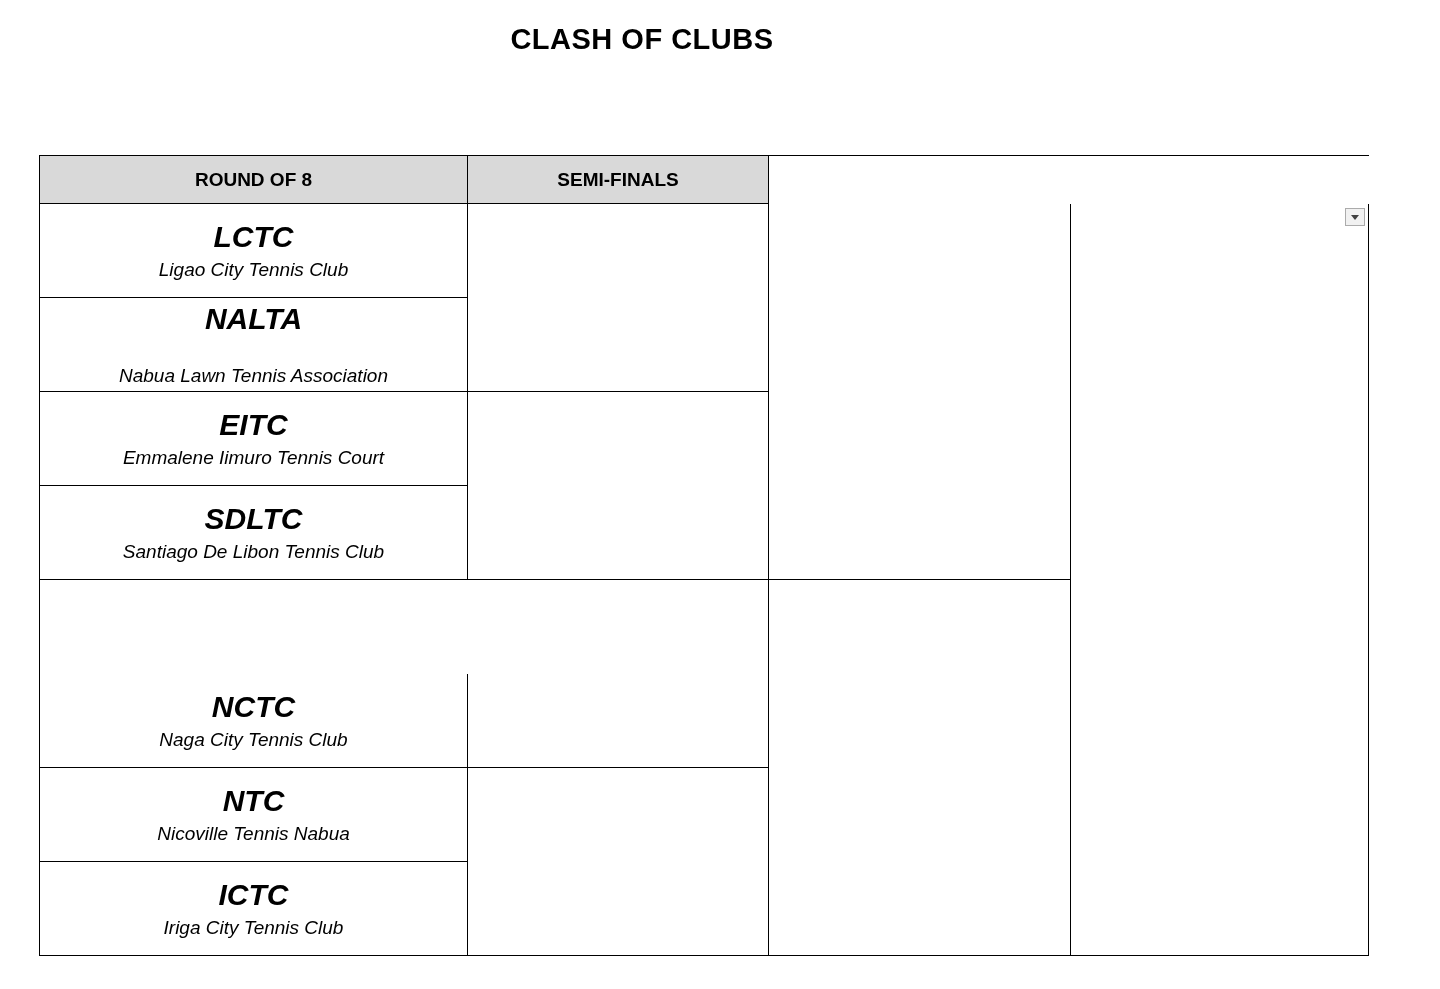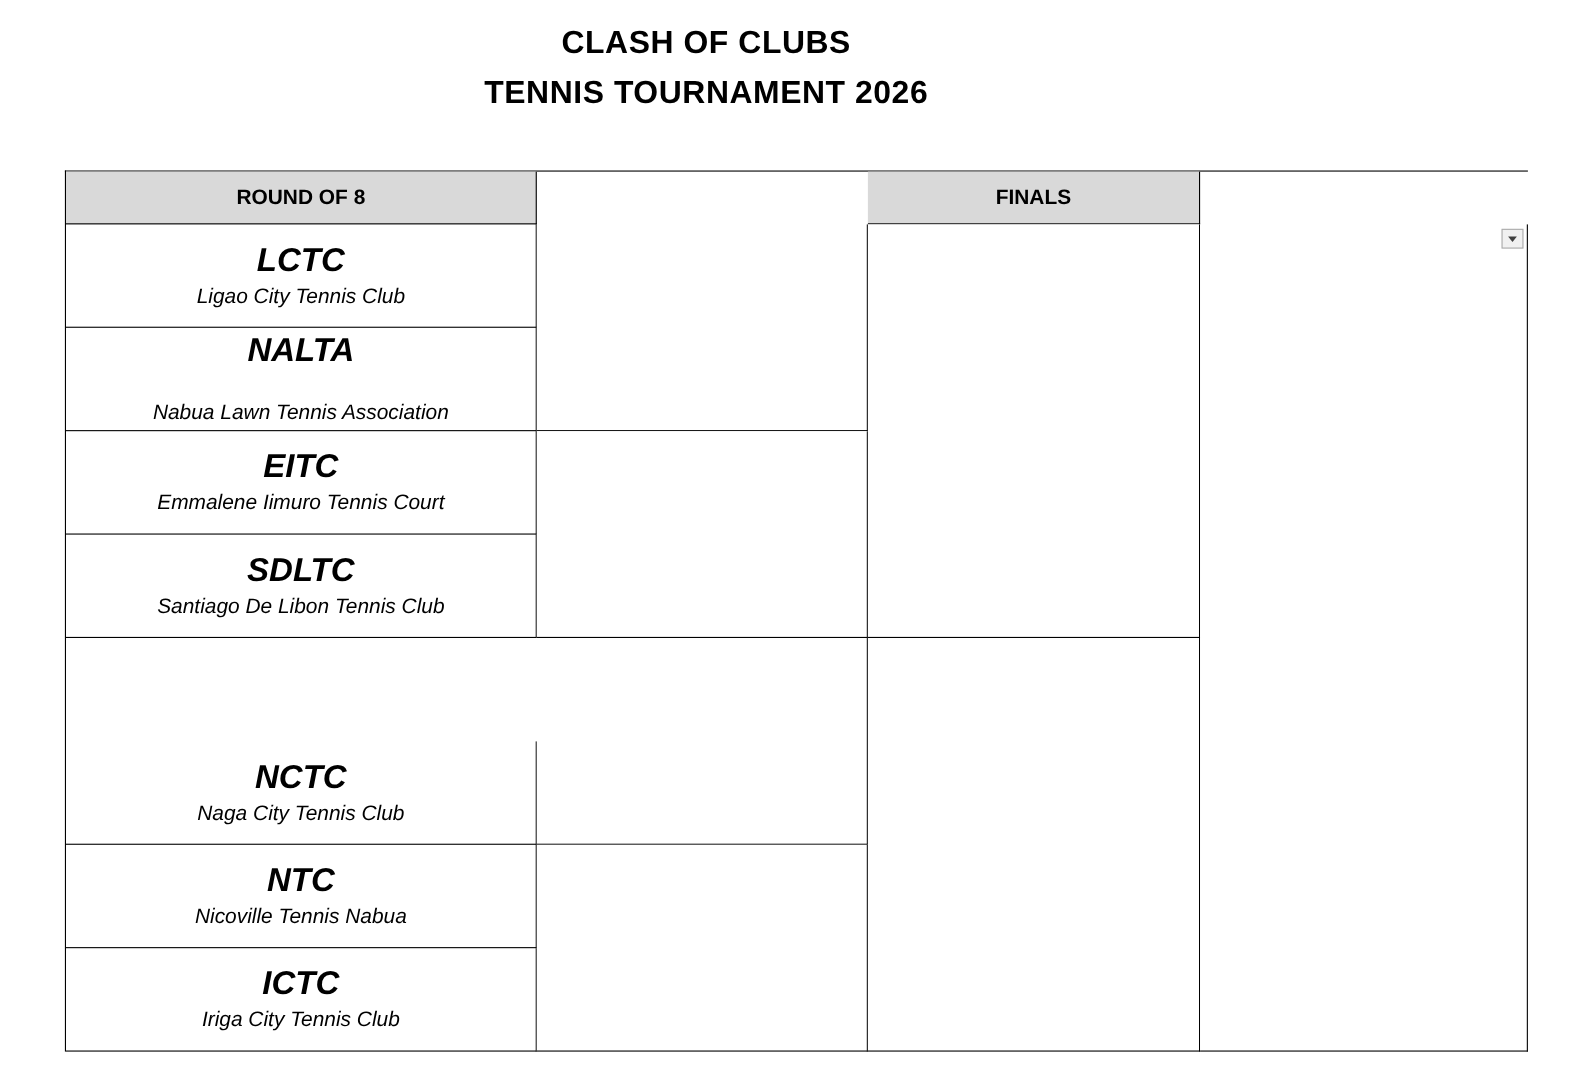--- a/index.html
+++ b/index.html
@@ -25,21 +25,21 @@
   .title-line {
     font-size: 29px;
     font-weight: bold;
     line-height: 46px;
     letter-spacing: 0.5px;
   }
 
   
   .bracket {
     position: absolute;
-    left: 59px;
+    left: 39px;
     top: 155px;
     width: 1330px;
     display: grid;
     grid-template-columns: 428px 301px 302px 298px;
     grid-template-rows: 48px repeat(8, 94px);
     border-top: 1px solid #000;
     border-left: 1px solid #000;
     background: #ffffff;
   }
   .cell {
@@ -112,27 +112,26 @@
     border-top: 5px solid #404040;
   }
 </style>
 </head>
 <body>
 
 <div class="page">
 
   <div class="title-block">
     <div class="title-line">CLASH OF CLUBS</div>
-    <div class="title-line">TENNIS TOURNAMENT 2026</div>
   </div>
 
   <div class="bracket">
 
     <div class="cell hdr h1">ROUND OF 8</div>
-    <div class="cell hdr h3">FINALS</div>
+    <div class="cell hdr h2">SEMI-FINALS</div>
 
     <div class="cell team t1">
       <div class="acro">LCTC</div>
       <div class="full">Ligao City Tennis Club</div>
     </div>
     <div class="cell team t2">
       <div class="acro">NALTA</div>
       <div class="full">Nabua Lawn Tennis Association</div>
     </div>
     <div class="cell team t3">

